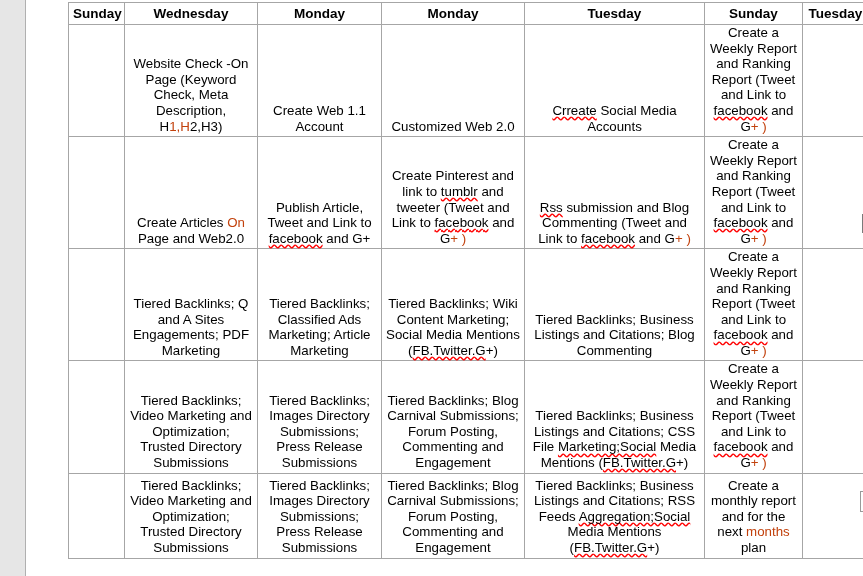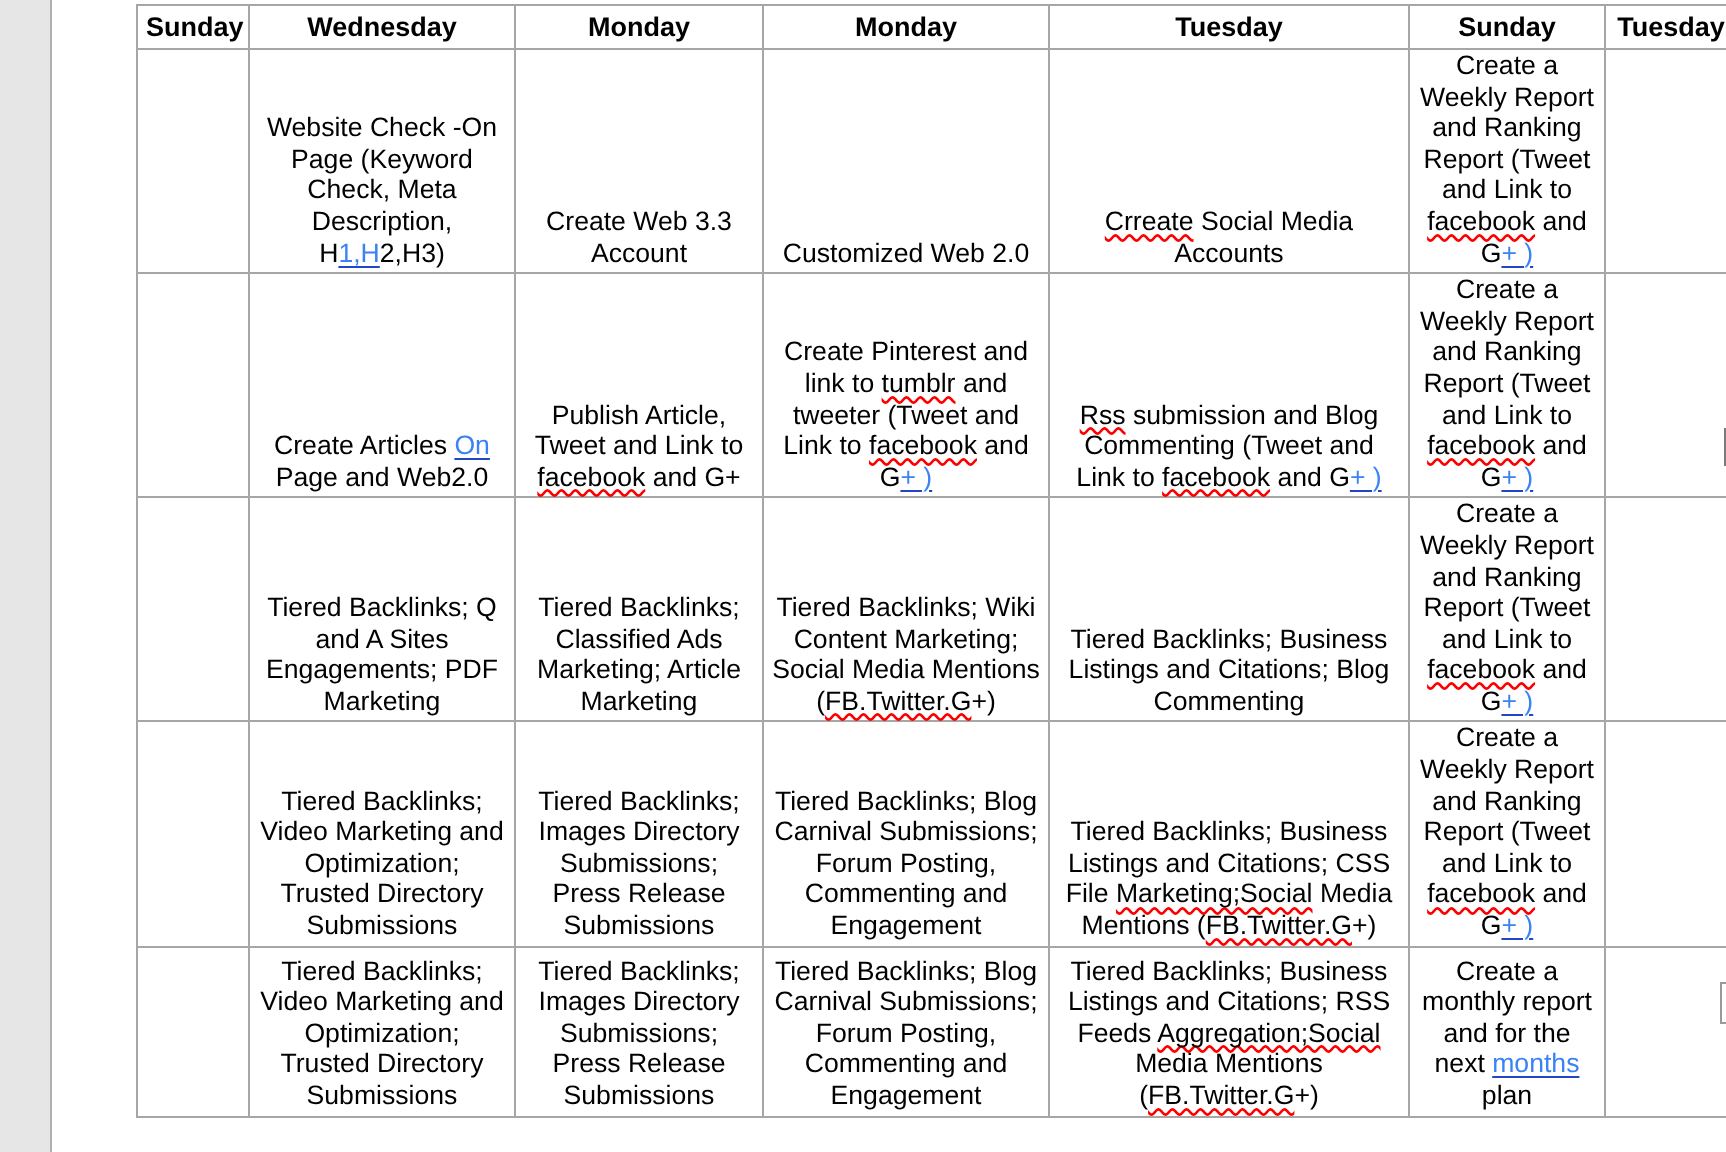--- a/index.html
+++ b/index.html
@@ -114,25 +114,24 @@
     text-decoration: underline;
     text-decoration-style: wavy;
     text-decoration-color: #ff0000;
     text-decoration-skip-ink: none;
     text-underline-offset: 1px;
     margin-top: 45px;
   }
 
   
   .lnk {
-    text-decoration: underline;
     text-decoration-color: #2346c8;
     text-decoration-thickness: 1px;
     text-underline-offset: 2px;
-    color: #3b82f6;
+    color: #c2410c;
   }
 
   .cell-text { display: block; }
 </style>
 </head>
 <body>
 
 <div id="page">
 
   <div id="cal-wrap">
@@ -158,21 +157,21 @@
         </tr>
       </thead>
       <tbody>
 
         <tr class="r1">
           <td></td>
           <td>
               <span class="cell-text">Website Check -On Page (Keyword Check, Meta Description, H<span class="lnk">1,H</span>2,H3)</span>
             </td>
           <td>
-              <span class="cell-text">Create Web 3.3 Account</span>
+              <span class="cell-text">Create Web 1.1 Account</span>
             </td>
           <td>
               <span class="cell-text">Customized Web 2.0</span>
             </td>
           <td>
               <span class="cell-text"><span class="sp">Crreate</span> Social Media Accounts</span>
             </td>
           <td>
               <span class="cell-text">Create a Weekly Report and Ranking Report (Tweet and Link to <span class="sp">facebook</span> and G<span class="lnk">+ )</span></span>
             </td>

